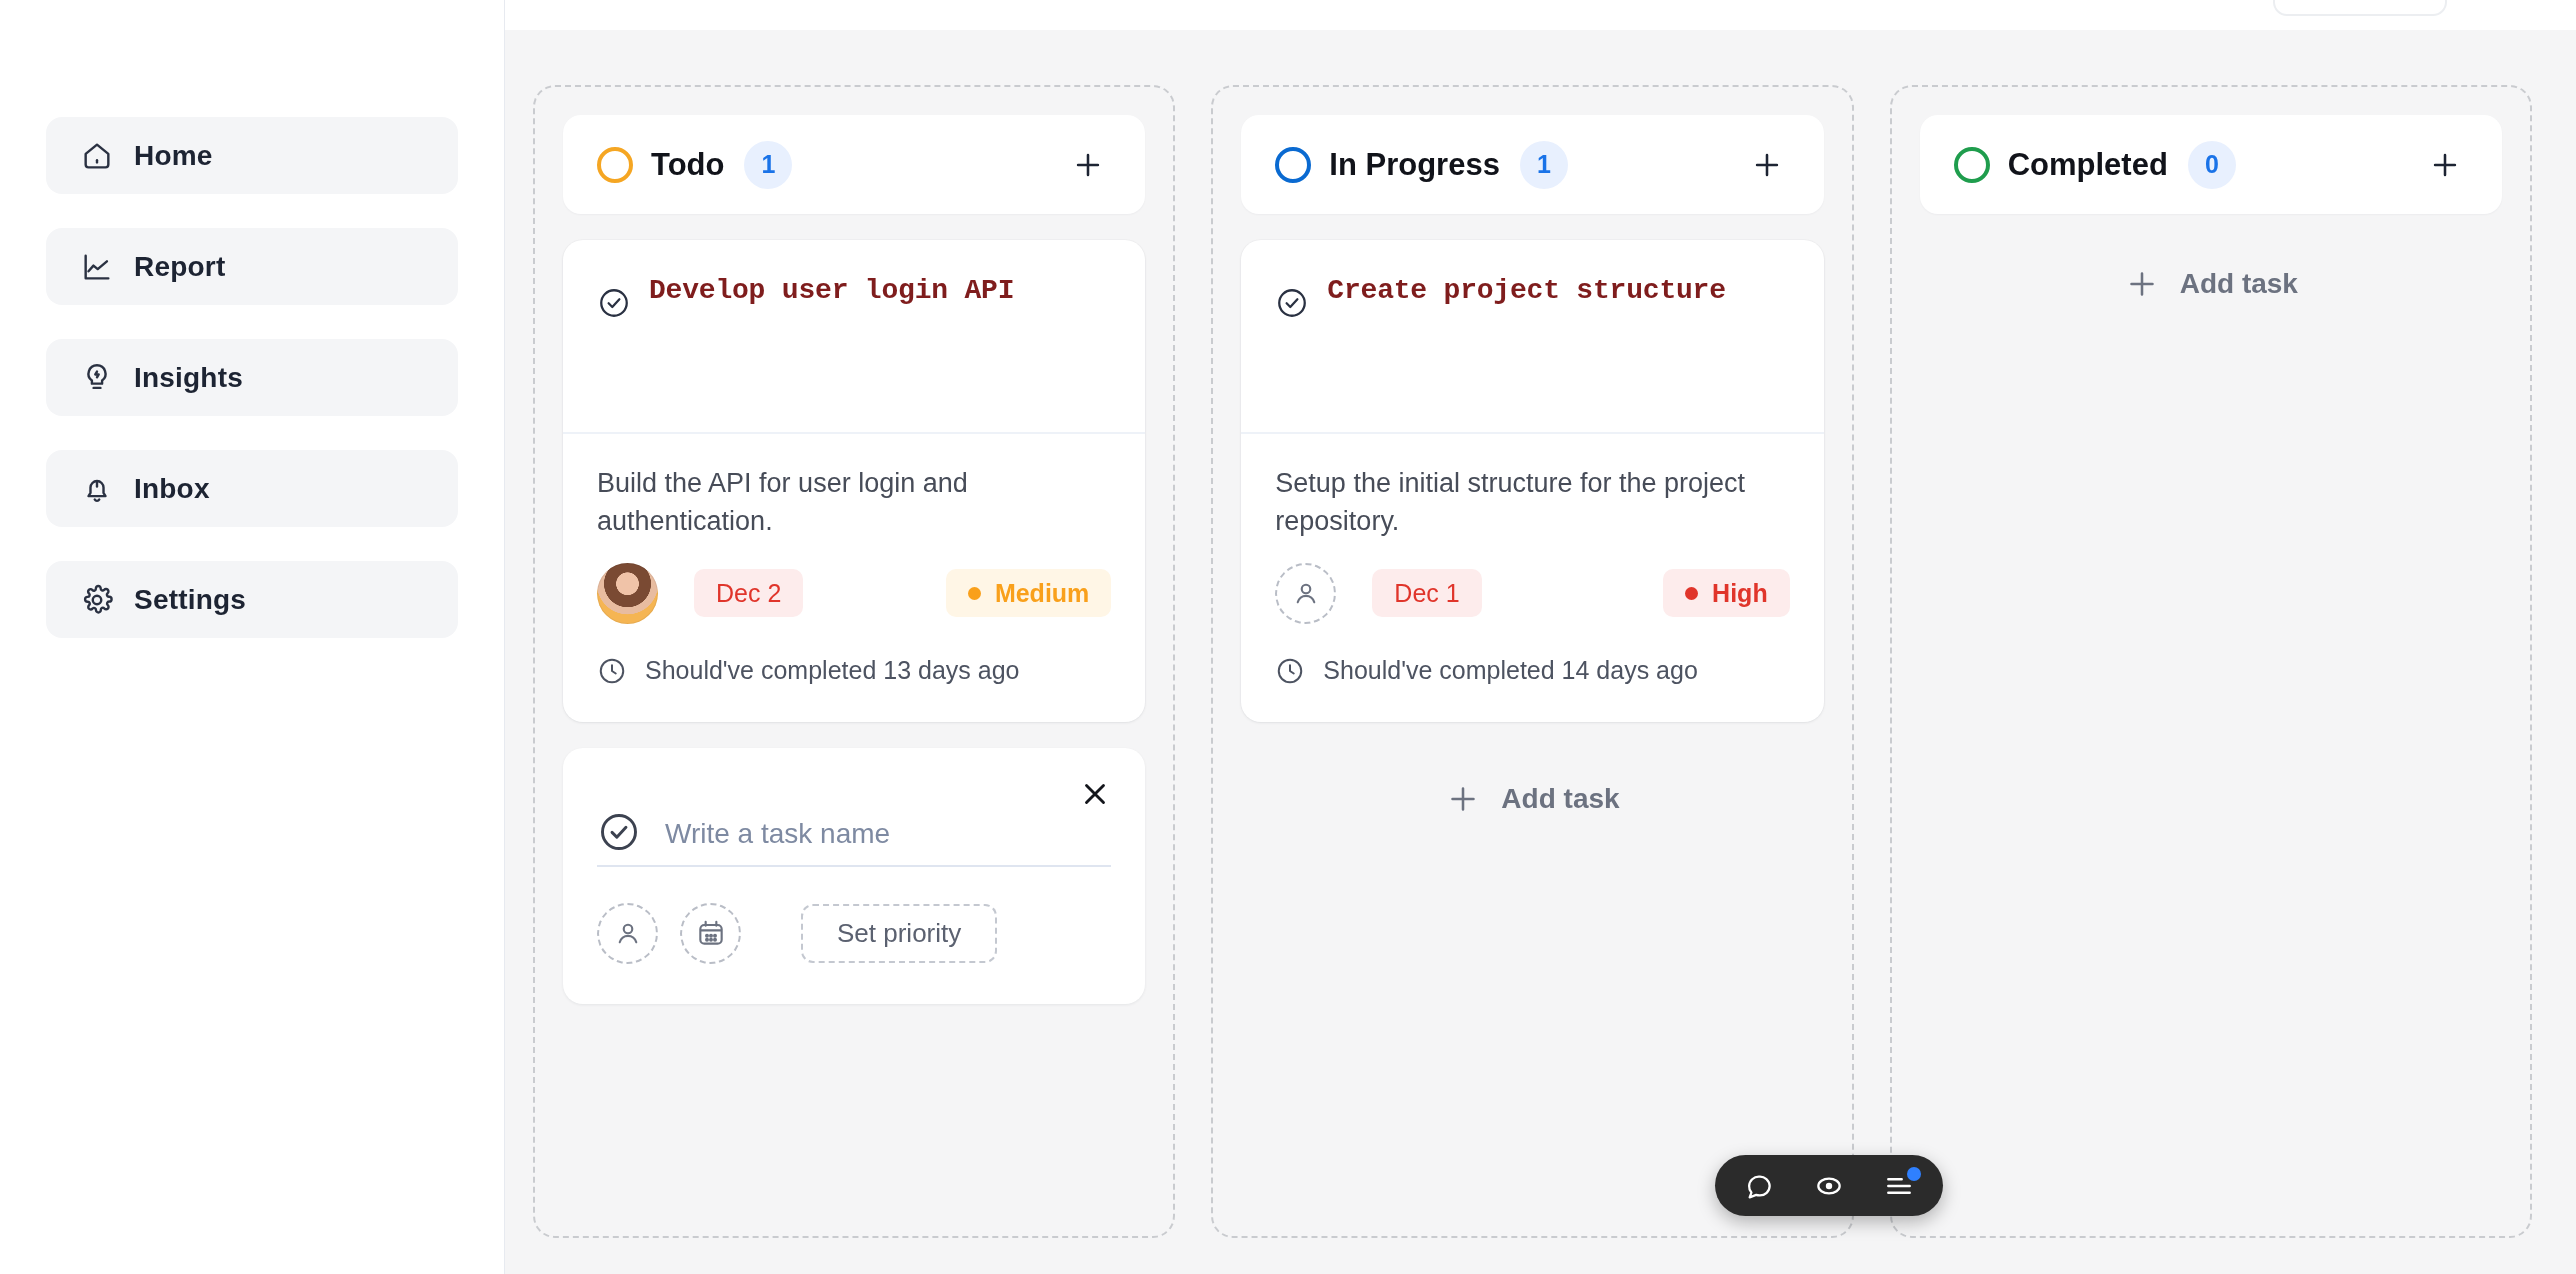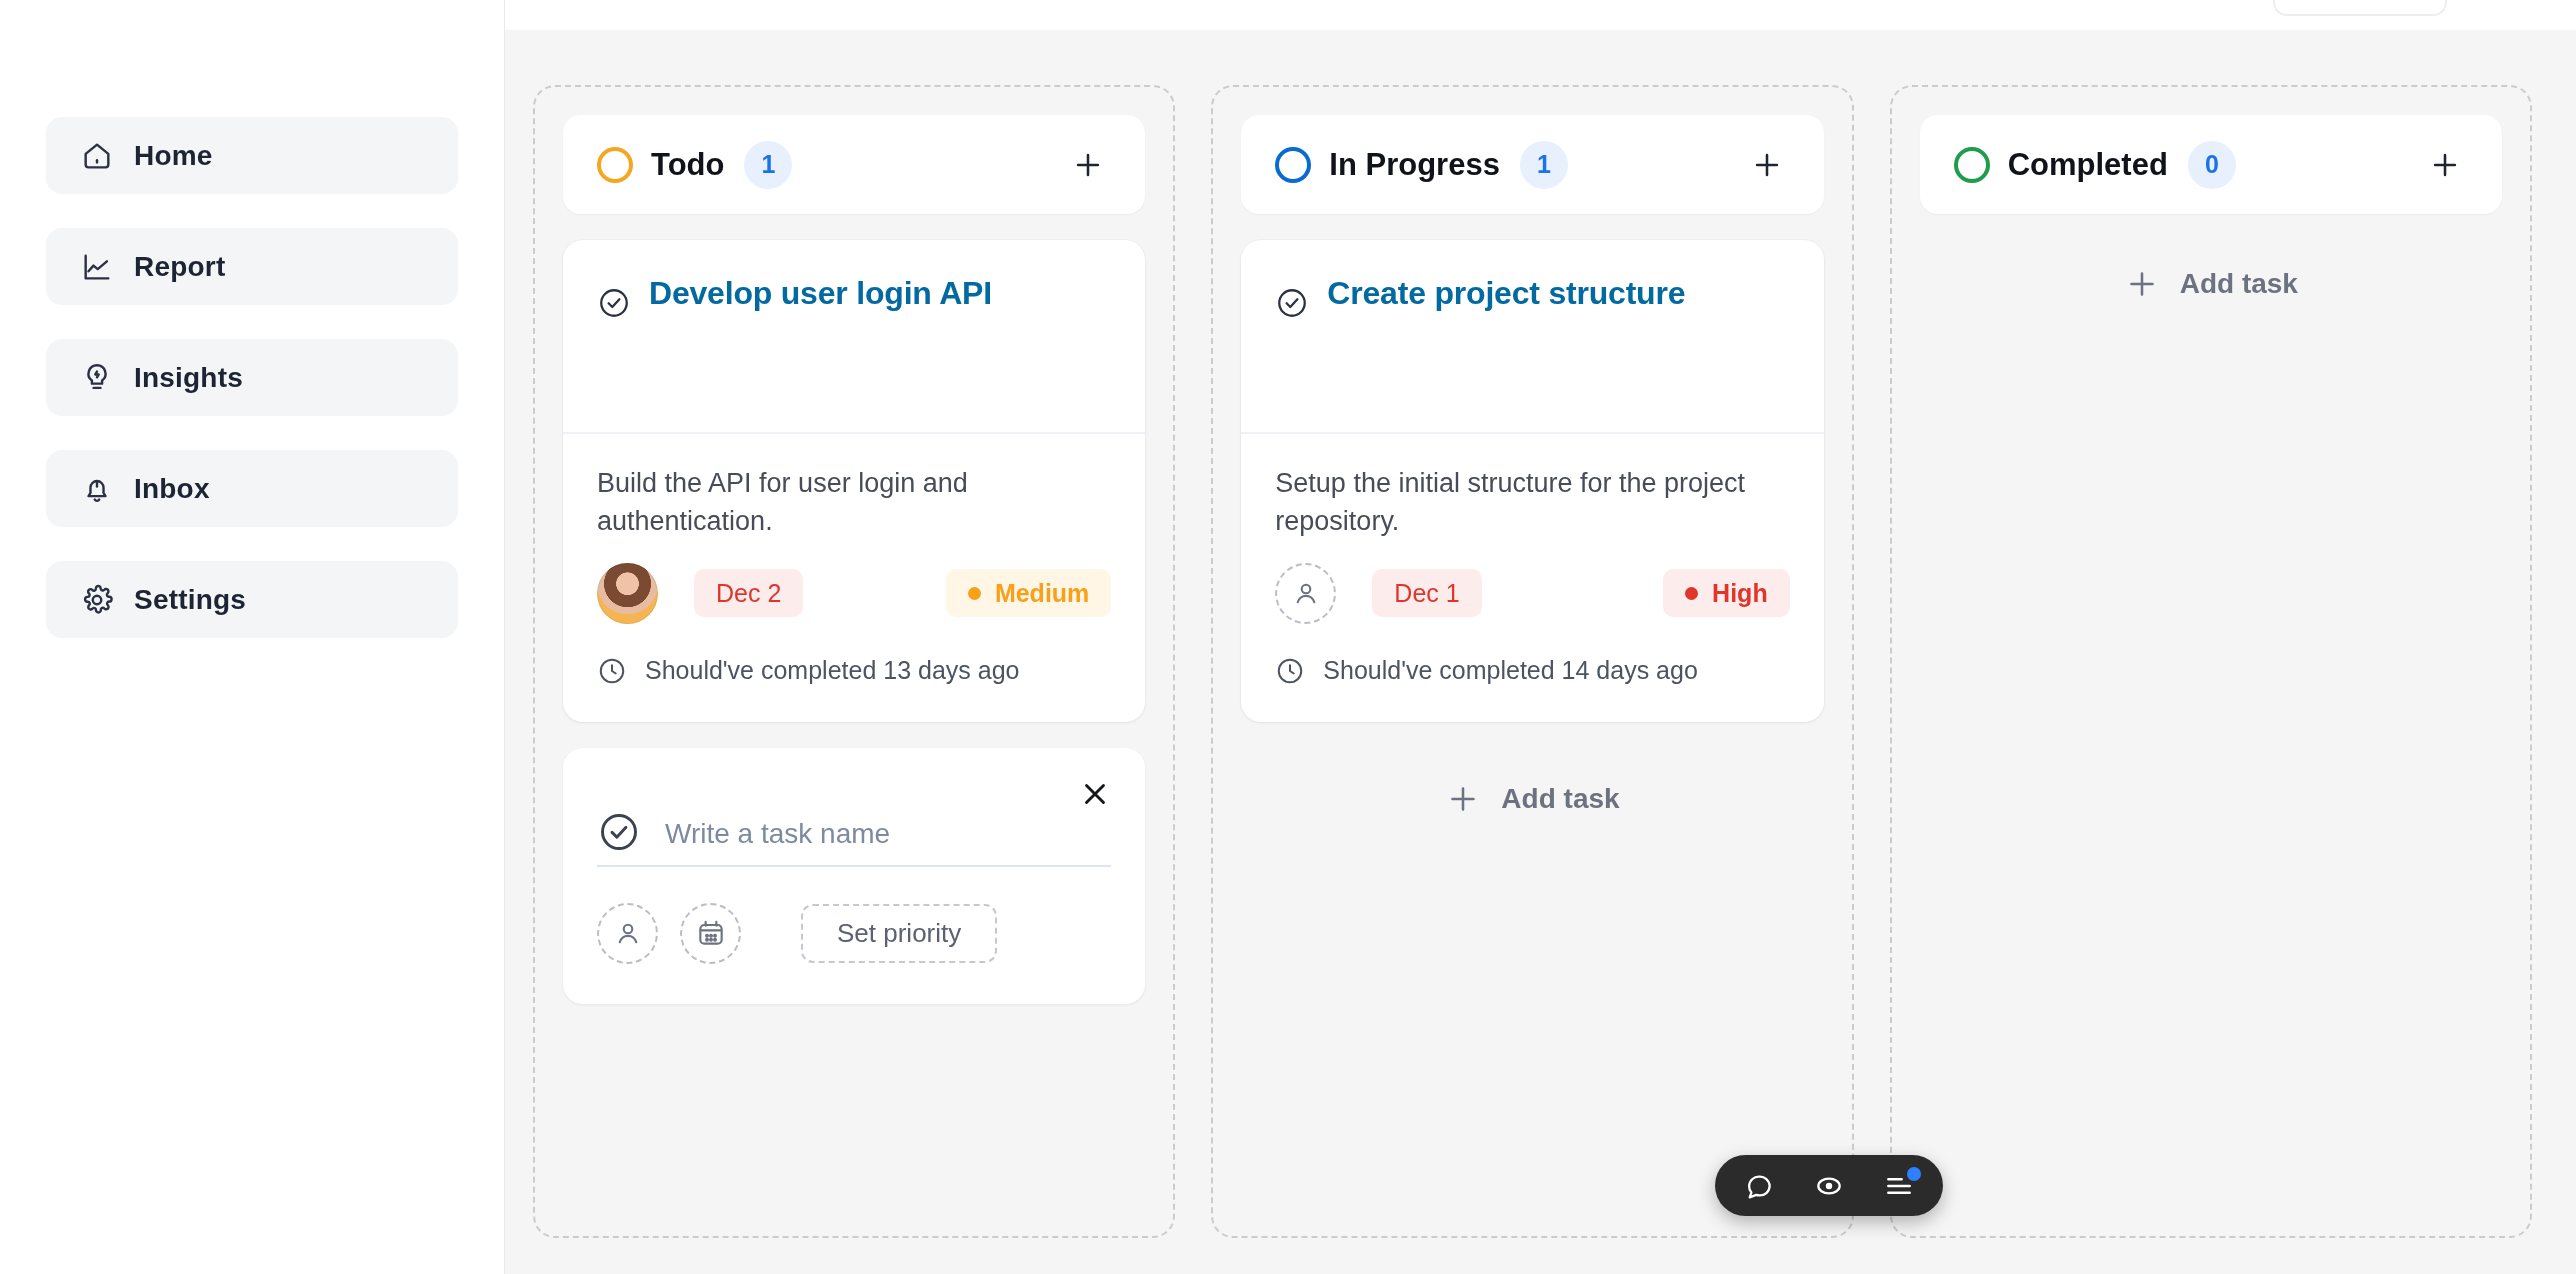--- a/index.html
+++ b/index.html
@@ -78,21 +78,21 @@
   .col-plus { margin-left: auto; width: 46px; height: 46px; display: flex; align-items: center; justify-content: center; cursor: pointer; }
 
   
   .task-card {
     background: #ffffff; border-radius: 20px; margin-top: 26px;
     box-shadow: 0 1px 3px rgba(16,24,40,.07), 0 0 0 1px rgba(16,24,40,.02);
     overflow: hidden;
   }
   .task-head { display: flex; gap: 18px; padding: 34px 34px 30px 34px; border-bottom: 2px solid #eef2f8; min-height: 194px; }
   .check-ico { flex: 0 0 34px; margin-top: 12px; }
-  .task-title { font-size: 32px; font-weight: 700; color: #0369a1; line-height: 1.22; letter-spacing: -0.2px; }
+  .task-title { font-size: 28px; font-weight: 700; color: #7f1d1d; line-height: 1.22; letter-spacing: -0.2px; font-family: Liberation Mono, monospace; }
   .task-body { padding: 30px 34px 36px 34px; }
   .task-desc { font-size: 27px; color: #474c58; line-height: 1.42; }
   .meta-row { display: flex; align-items: center; margin-top: 22px; }
   .avatar { width: 61px; height: 61px; border-radius: 50%; flex: 0 0 61px; overflow: hidden;
             background: radial-gradient(circle at 50% 34%, #f0c3a8 0 22%, #7a4a33 23% 46%, #e8bca0 47% 60%, #f5b553 61% 100%);
             box-shadow: inset 0 0 0 1px rgba(0,0,0,.06); }
   .avatar-empty { width: 61px; height: 61px; border-radius: 50%; flex: 0 0 61px; border: 2px dashed #b9bdc6;
                   display: flex; align-items: center; justify-content: center; }
   .date-pill { margin-left: 36px; height: 48px; padding: 0 22px; border-radius: 10px; background: #fdecec;
                color: #e0352b; font-size: 25px; display: flex; align-items: center; }

